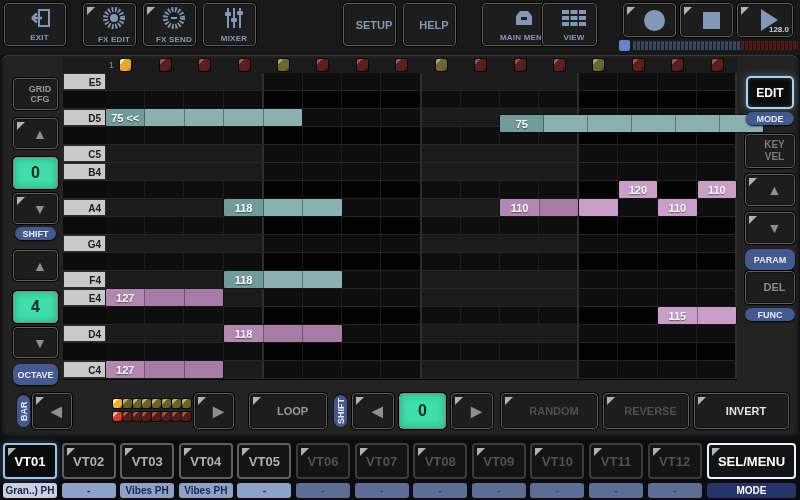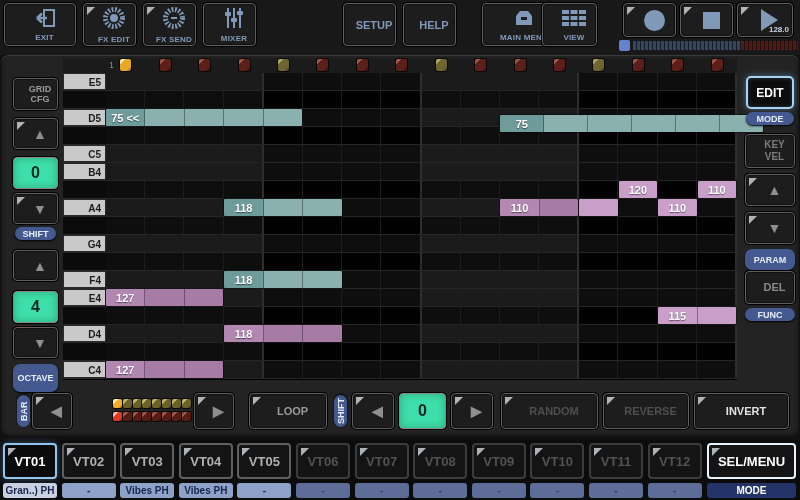--- a/index.html
+++ b/index.html
@@ -91,21 +91,21 @@
        display:flex;align-items:center;justify-content:center;box-sizing:border-box;}
   .badge-light{background:#c9d0e2;color:#17244c;}
   .badge-blue{background:#8ea1c6;color:#17244c;}
   .badge-dim{background:#5d6d98;color:#2c3a66;}
   .badge-mode{background:#243468;color:#fff;}
 </style>
 </head>
 <body>
 
 <div id="topbar">
-  <div class="btn tbtn" style="left:4px;width:72px;text-align:center;">
+  <div class="btn tbtn" style="left:4px;width:62px;text-align:center;">
     <span>
       <svg width="24" height="20" viewBox="0 0 24 20">
           <rect x="11" y="2" width="10" height="16" fill="none" stroke="#8199b8" stroke-width="2"></rect>
           <path d="M14 10 L4 10 M4 10 L9 5.5 M4 10 L9 14.5" stroke="#8199b8" stroke-width="2.4" fill="none"></path>
         </svg>
     </span>
     <span class="blabel">EXIT</span>
   </div>
   <div class="btn tbtn corner" style="left:83px;width:53px;">
     <span>
@@ -211,21 +211,21 @@
     </div>
   <div class="btn" style="left:12px;top:195px;width:45px;height:31px;">
       <span class="arrowglyph">▲</span>
     </div>
   <div class="green-disp" style="left:12px;top:236px;width:45px;height:32px;">
       <span>4</span>
     </div>
   <div class="btn" style="left:12px;top:272px;width:45px;height:31px;">
       <span class="arrowglyph">▼</span>
     </div>
-  <div class="pill" style="left:12px;top:309px;width:45px;height:28px;">
+  <div class="pill" style="left:12px;top:309px;width:45px;height:21px;">
       <span>OCTAVE</span>
     </div>
 
   <div id="grid">
     <div id="grid-head">
       <span id="bar-number">1</span>
     <span class="step-icon sic-gold" style="left: 57.2188px;"></span>
         <span class="step-icon sic-red" style="left: 96.6562px;"></span>
         <span class="step-icon sic-red" style="left: 136.094px;"></span>
         <span class="step-icon sic-red" style="left: 175.531px;"></span>

